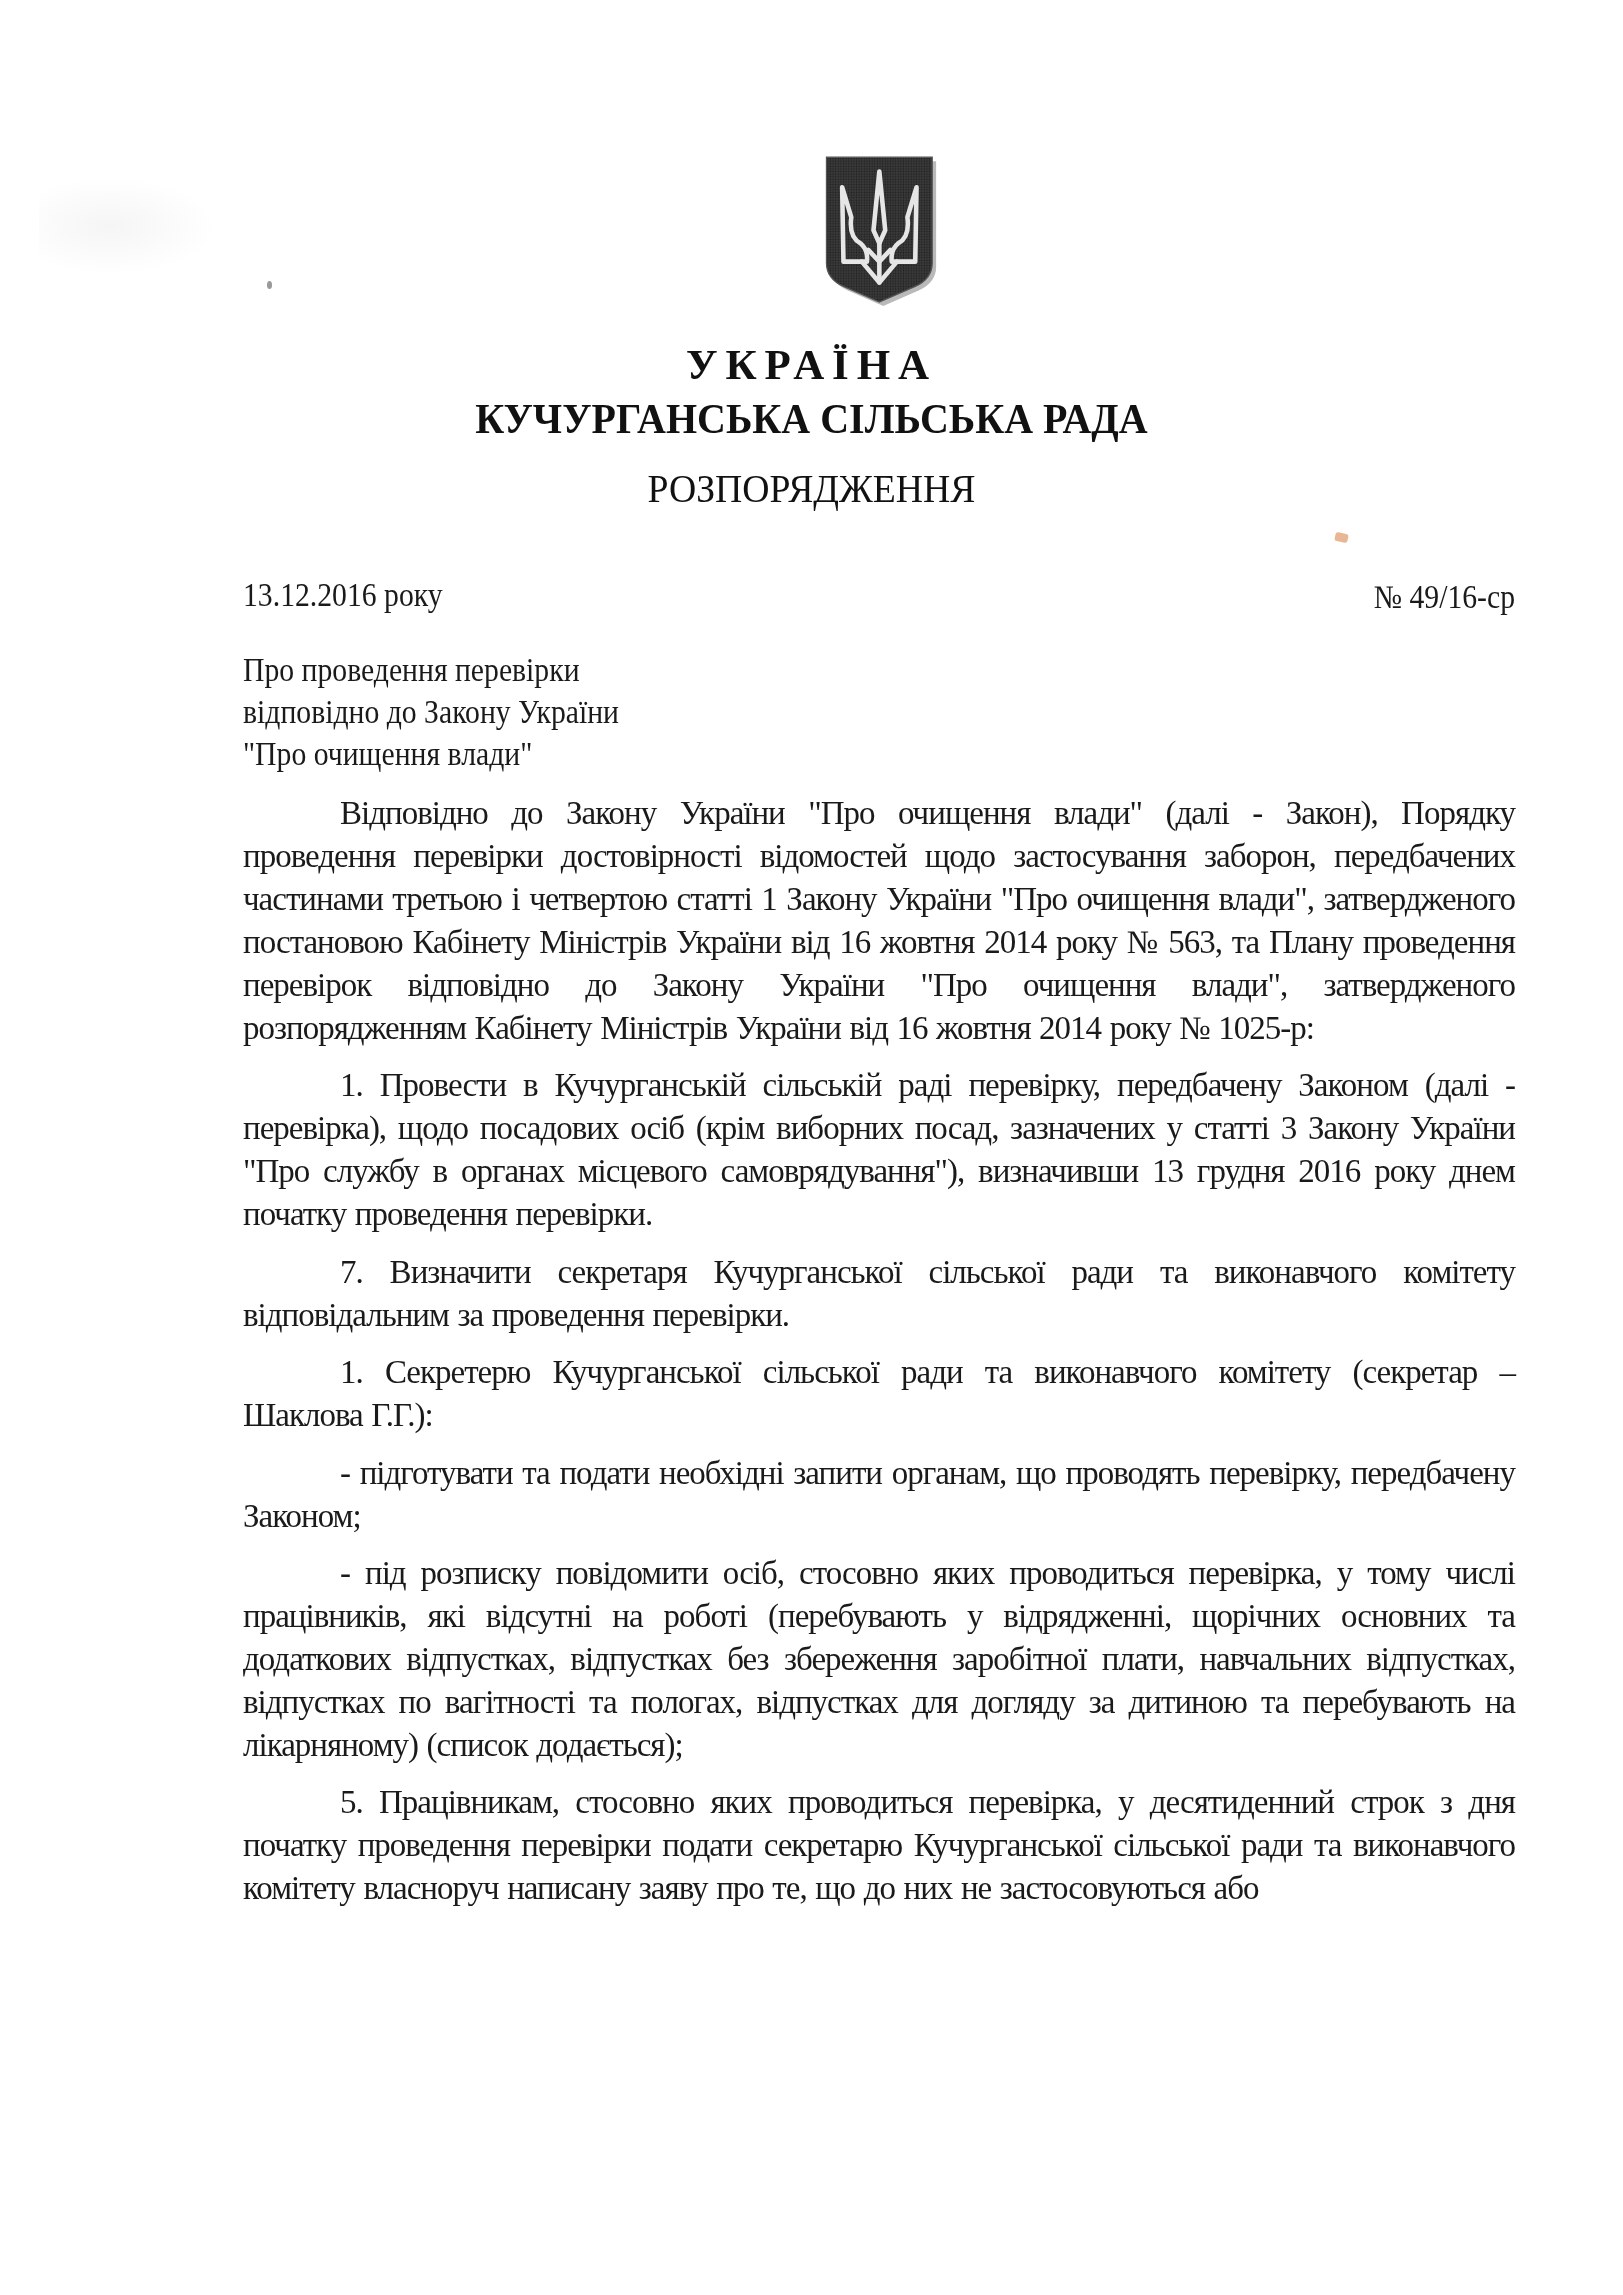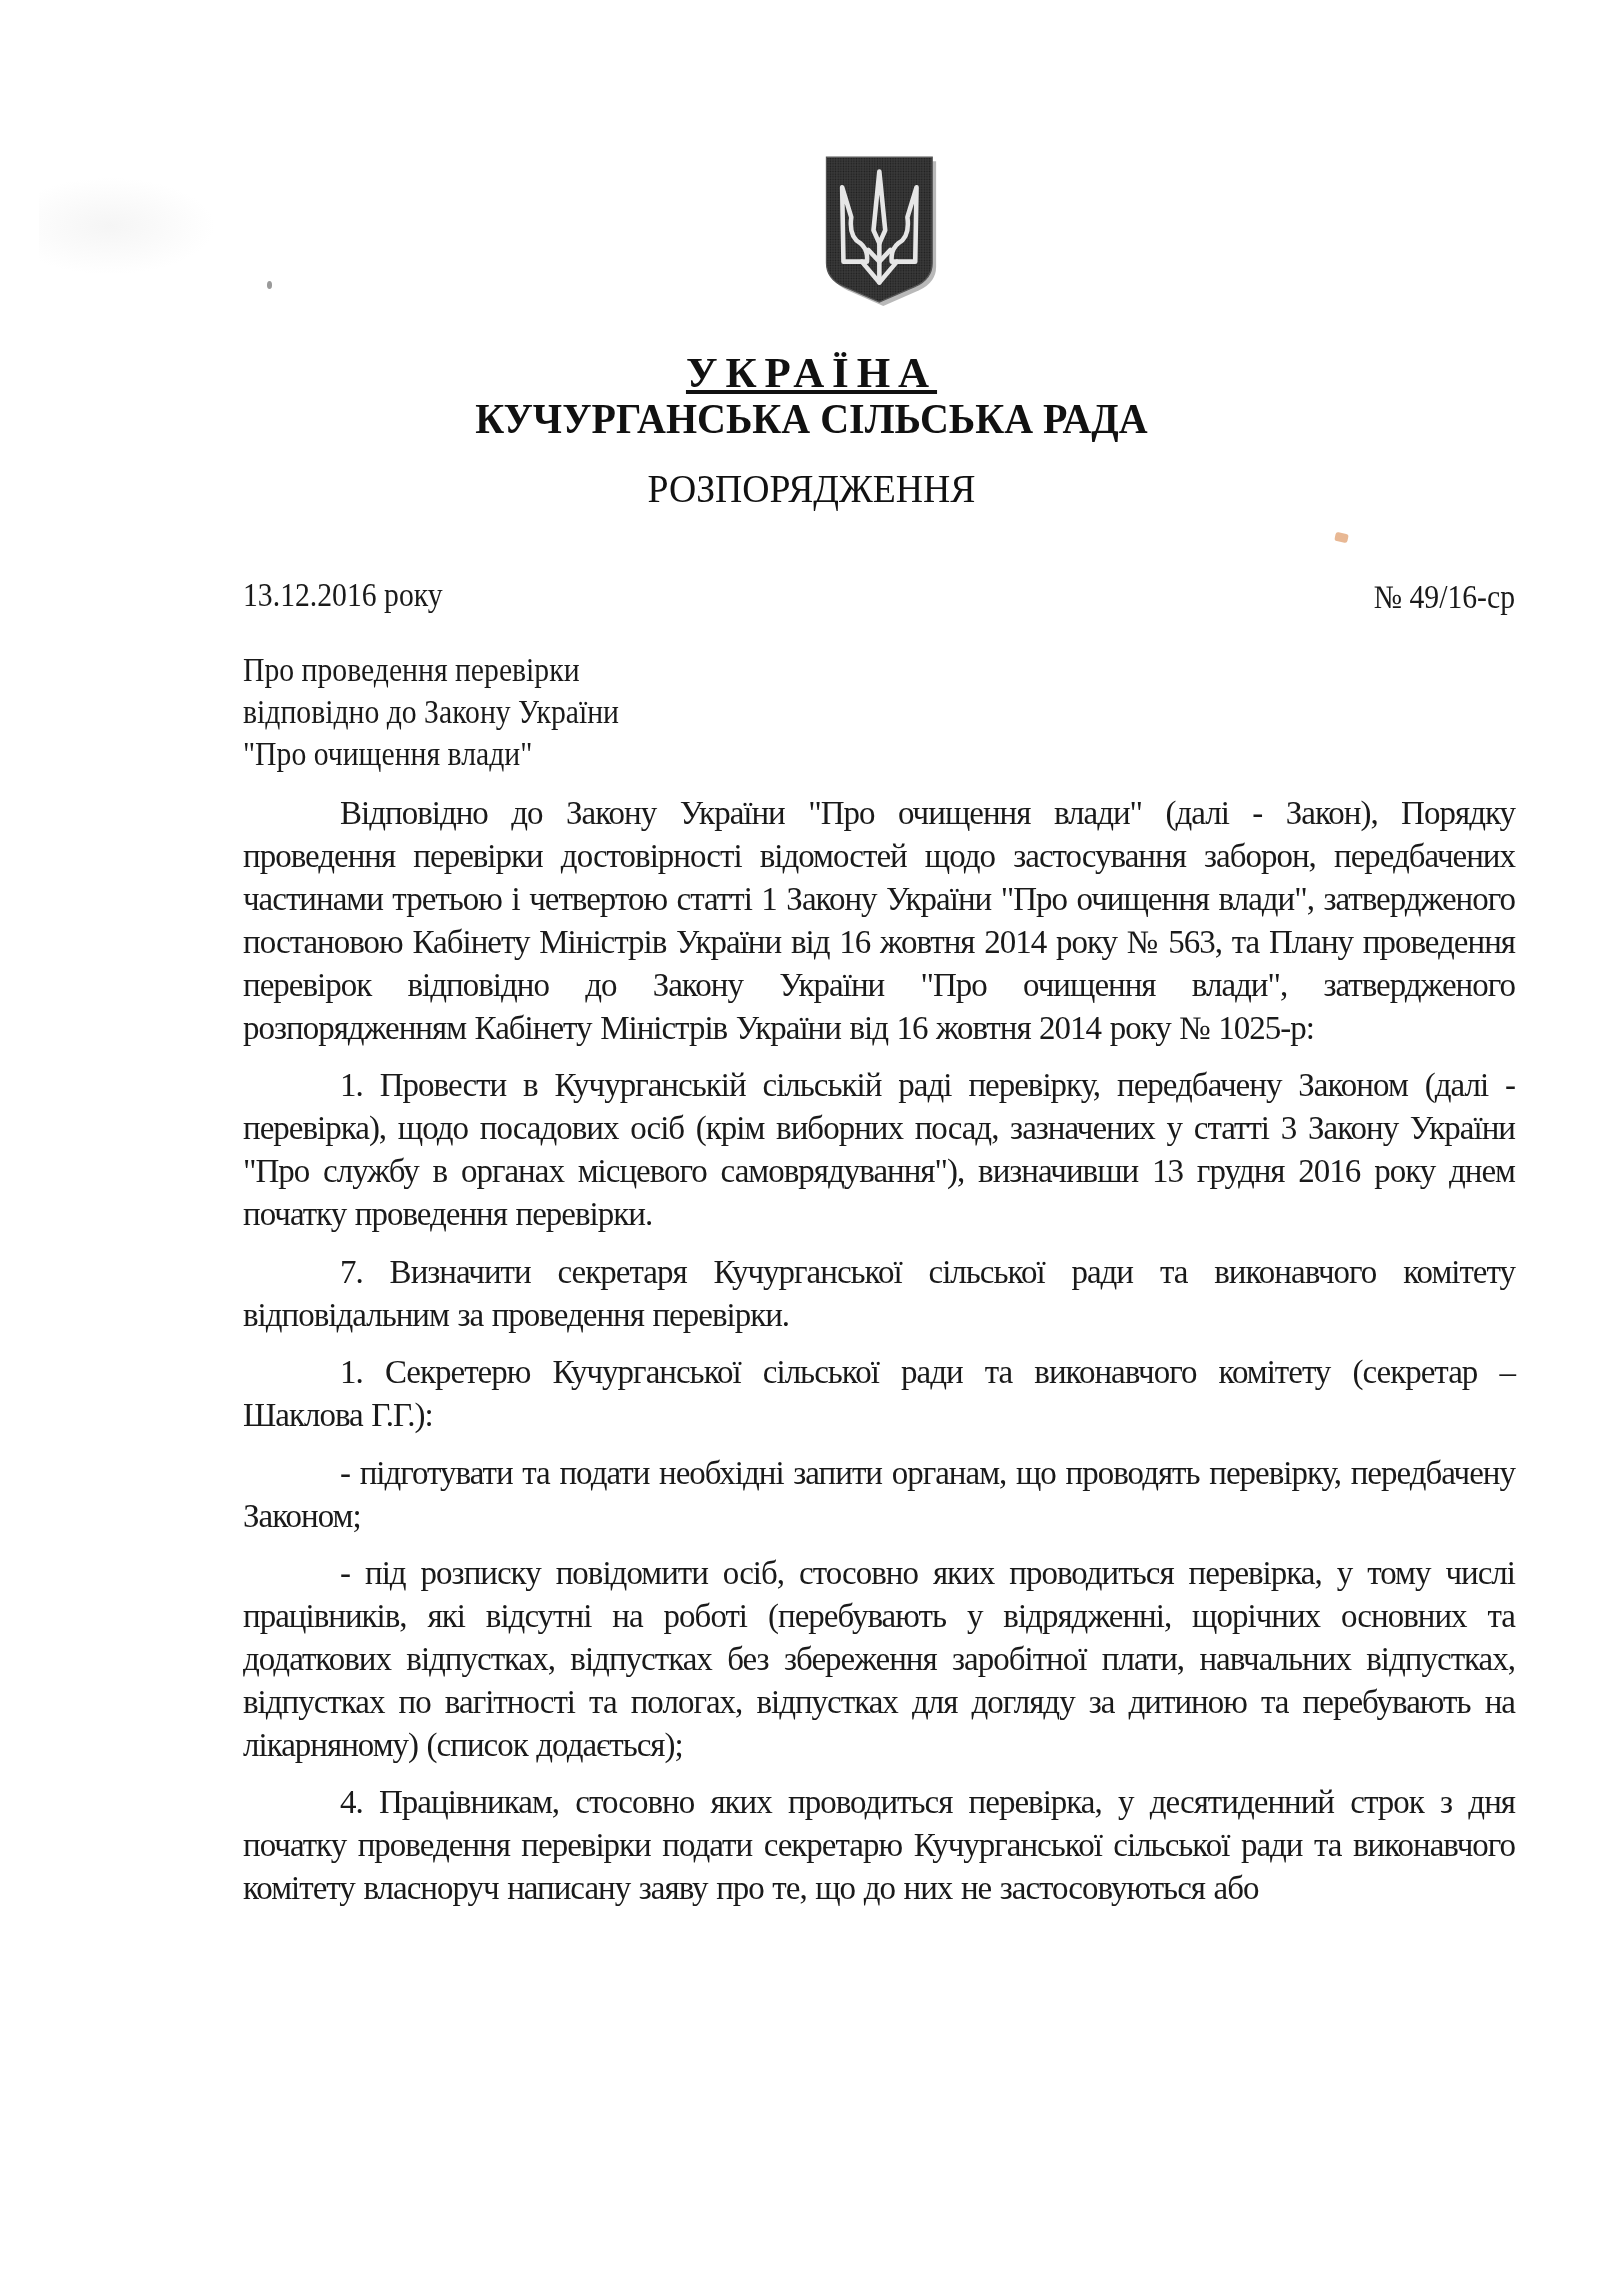--- a/index.html
+++ b/index.html
@@ -57,26 +57,25 @@
     .heading {
       position: absolute;
       left: 0;
       width: 1623px;
       text-align: center;
       font-family: "Liberation Serif", "DejaVu Serif", serif;
       color: #111;
       white-space: nowrap;
     }
     .h-country {
-      top: 347px;
+      top: 339px;
       font-size: 43px;
       font-weight: bold;
       letter-spacing: 7.9px;
       line-height: 52px;
-      text-decoration: underline;
     }
     .h-council {
       top: 393px;
       font-size: 43px;
       font-weight: bold;
       line-height: 52px;
       transform: scaleX(0.93);
     }
     .h-doctype {
       top: 462px;
@@ -182,17 +181,17 @@
     <div>"Про очищення влади"</div>
   </div>
 
   <div class="body">
     <p>Відповідно до Закону України "Про очищення влади" (далі - Закон), Порядку проведення перевірки достовірності відомостей щодо застосування заборон, передбачених частинами третьою і четвертою статті 1 Закону України "Про очищення влади", затвердженого постановою Кабінету Міністрів України від 16 жовтня 2014 року № 563, та Плану проведення перевірок відповідно до Закону України "Про очищення влади", затвердженого розпорядженням Кабінету Міністрів України від 16 жовтня 2014 року № 1025-р:</p>
     <p>1. Провести в Кучурганській сільській раді перевірку, передбачену Законом (далі - перевірка), щодо посадових осіб (крім виборних посад, зазначених у статті 3 Закону України "Про службу в органах місцевого самоврядування"), визначивши 13 грудня 2016 року днем початку проведення перевірки.</p>
     <p>7. Визначити секретаря Кучурганської сільської ради та виконавчого комітету відповідальним за проведення перевірки.</p>
     <p>1. Секретерю Кучурганської сільської ради та виконавчого комітету (секретар – Шаклова Г.Г.):</p>
     <p>- підготувати та подати необхідні запити органам, що проводять перевірку, передбачену Законом;</p>
     <p>- під розписку повідомити осіб, стосовно яких  проводиться перевірка, у тому числі працівників, які відсутні на роботі (перебувають у відрядженні, щорічних основних та додаткових відпустках, відпустках без збереження заробітної плати, навчальних відпустках, відпустках по вагітності та пологах, відпустках для догляду за дитиною та перебувають на лікарняному) (список додається);</p>
-    <p>4. Працівникам, стосовно яких проводиться перевірка, у десятиденний строк з дня початку проведення перевірки подати секретарю Кучурганської сільської ради та виконавчого комітету  власноруч написану заяву про те, що до них не застосовуються або</p>
+    <p>5. Працівникам, стосовно яких проводиться перевірка, у десятиденний строк з дня початку проведення перевірки подати секретарю Кучурганської сільської ради та виконавчого комітету  власноруч написану заяву про те, що до них не застосовуються або</p>
   </div>
 
 </div>
 
 
 </body></html>

